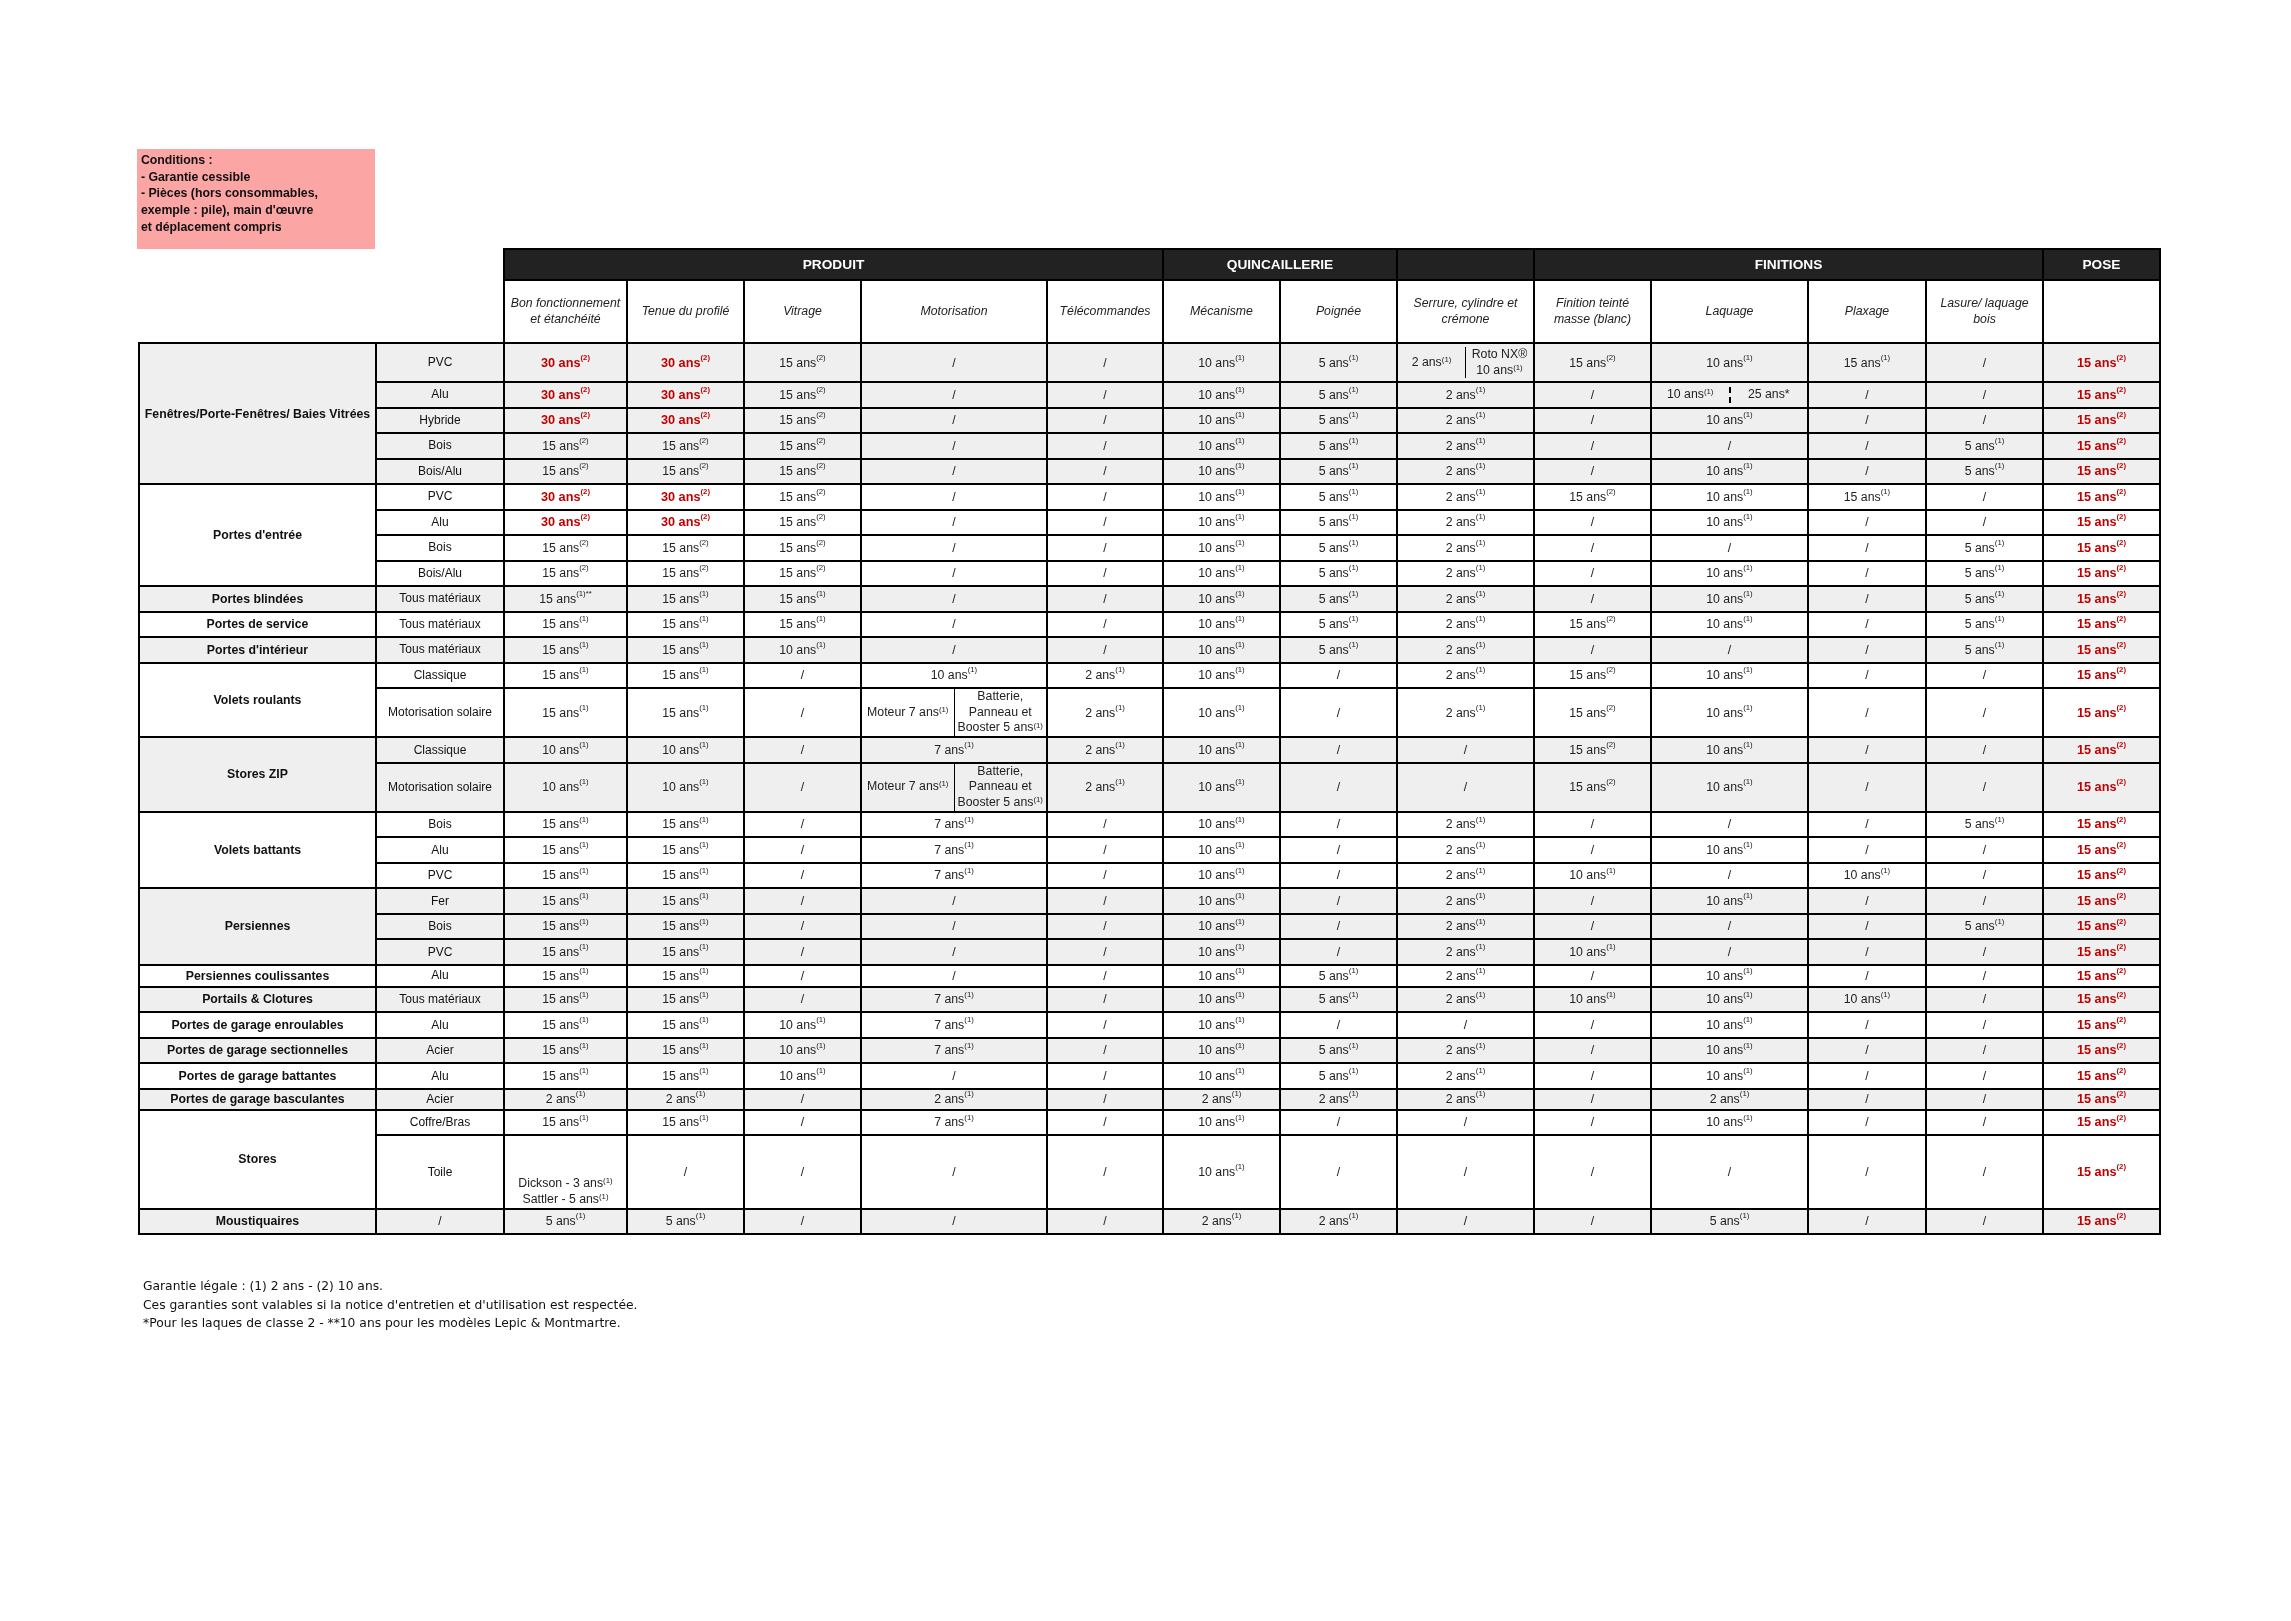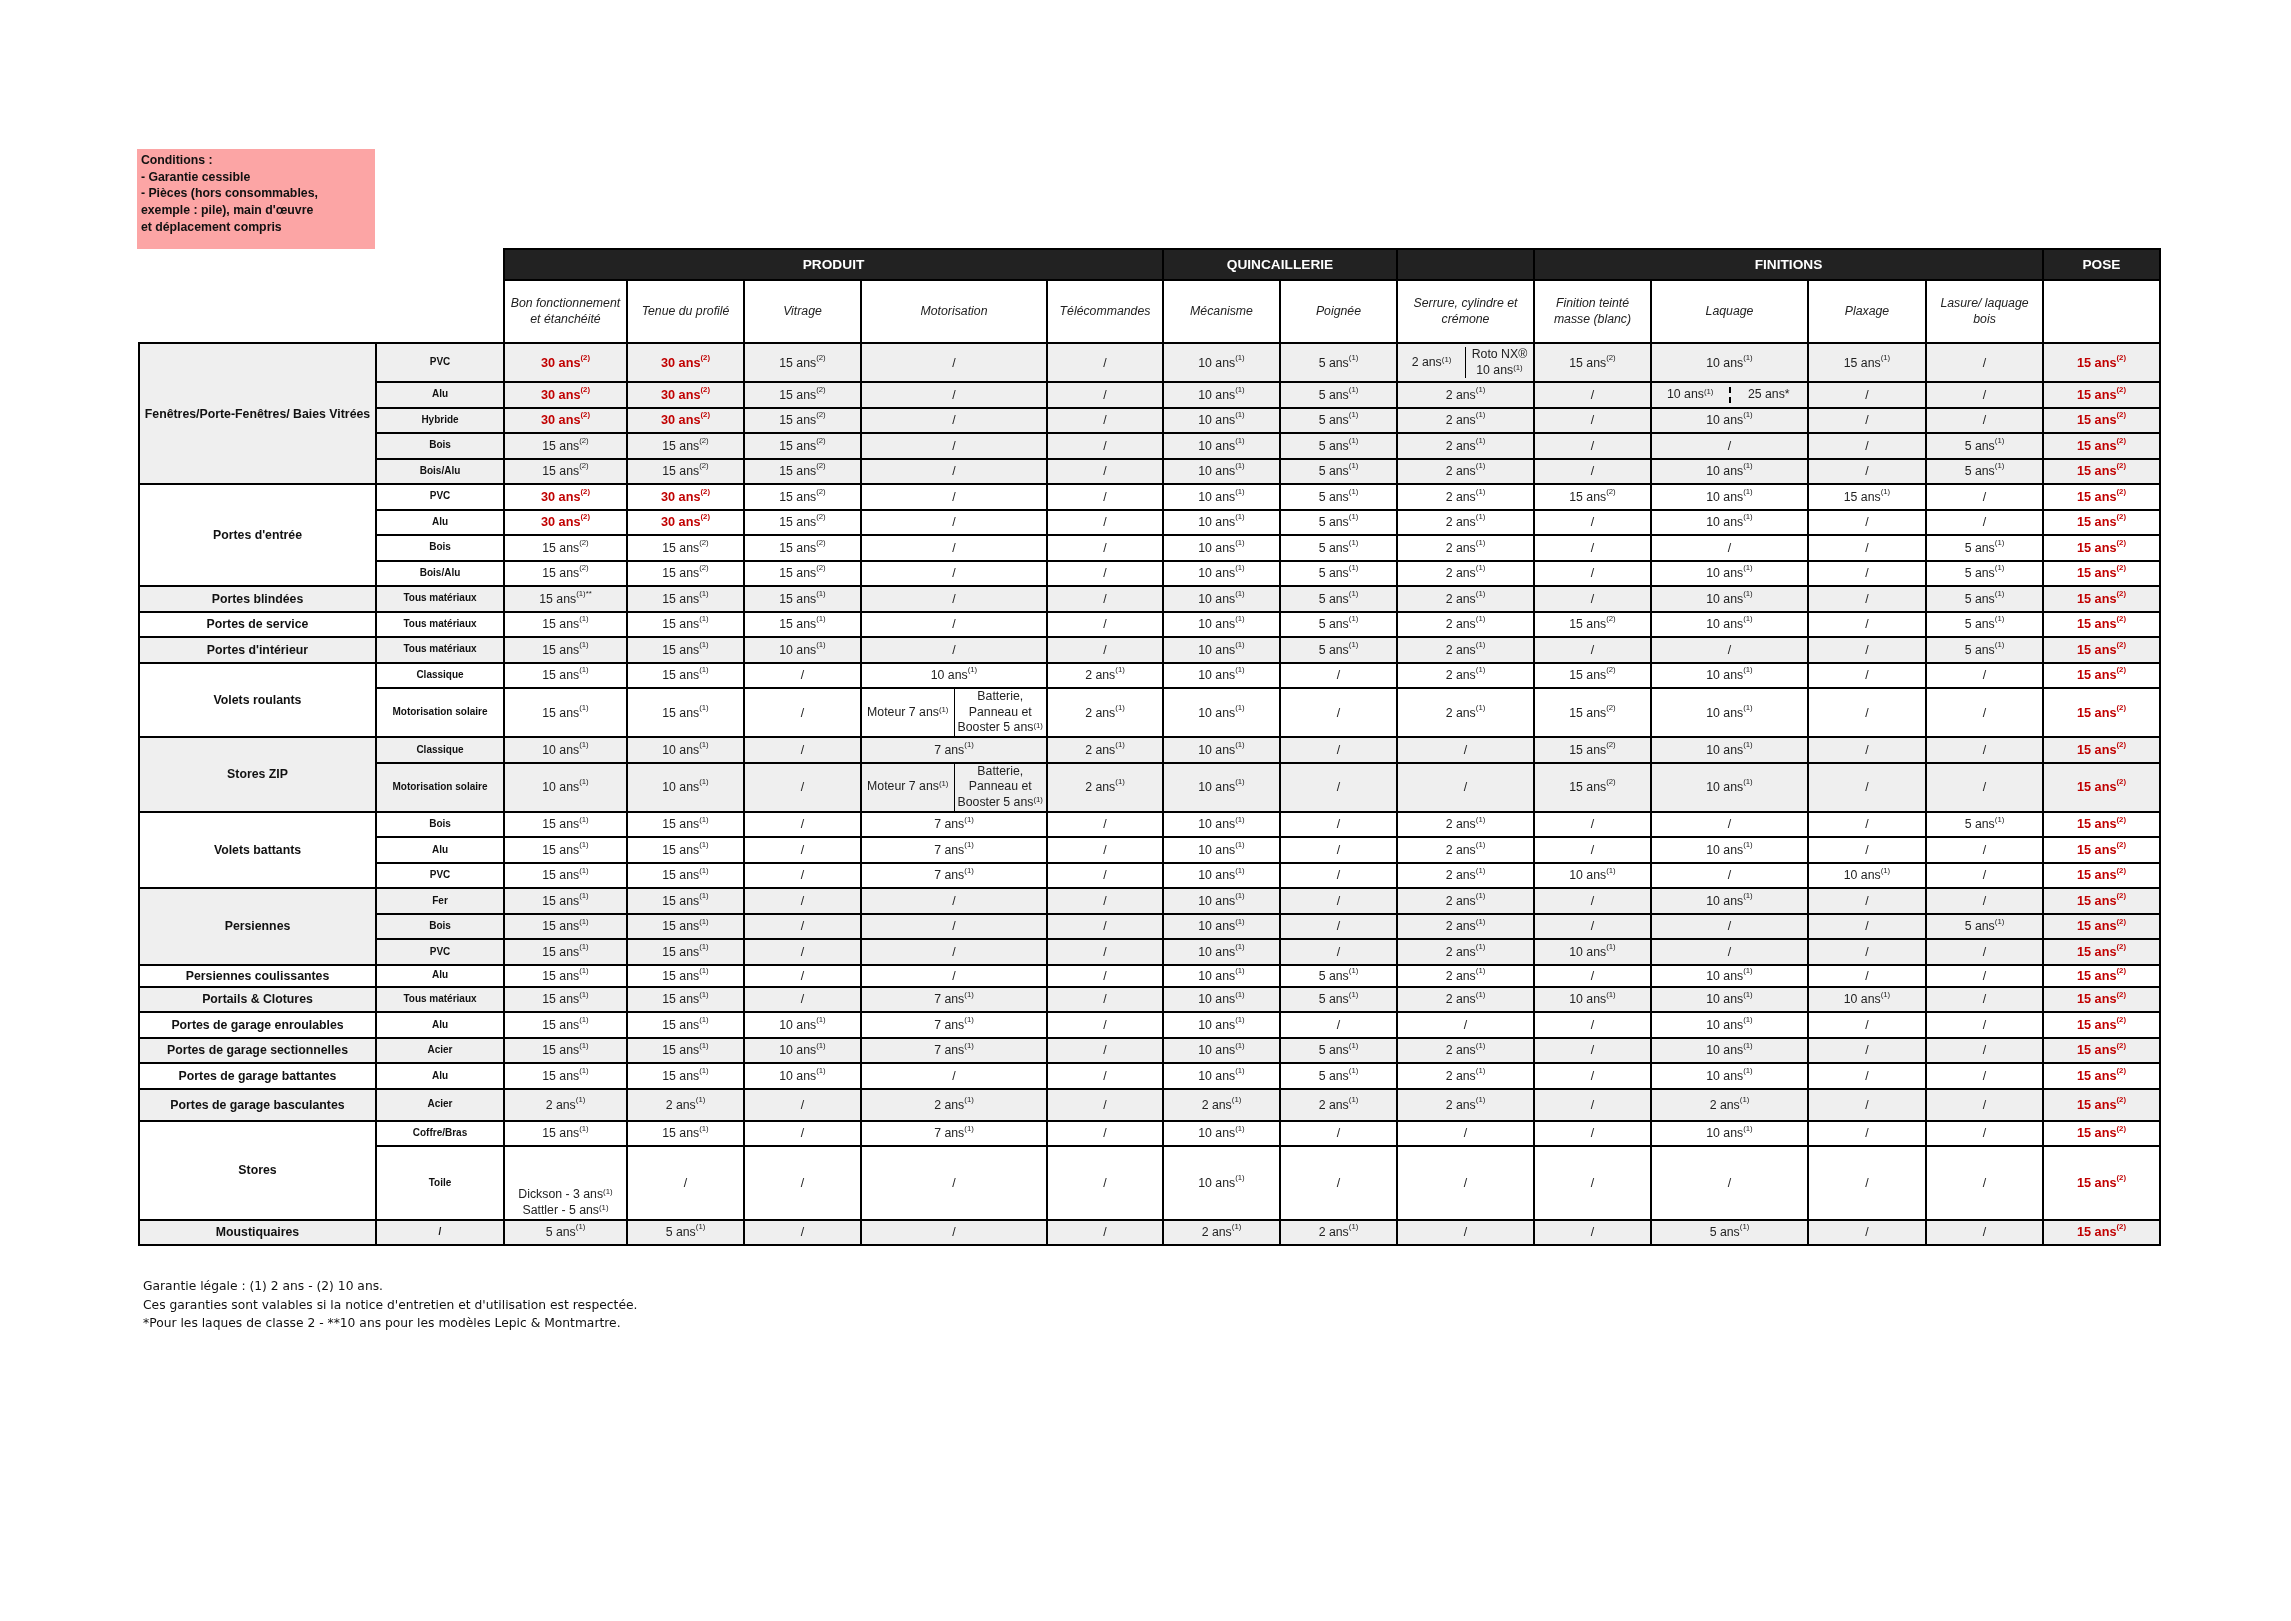--- a/index.html
+++ b/index.html
@@ -5,21 +5,21 @@
   html, body { margin:0; padding:0; background:#ffffff; }
   body { width:2292px; height:1621px; position:relative; font-family:"Liberation Sans", sans-serif; color:#111; }
   .conditions { position:absolute; left:137px; top:149px; width:238px; height:100px; background:#fca5a5; font-weight:bold; font-size:12.3px; line-height:16.7px; padding:2.9px 3.9px; box-sizing:border-box; }
   .conditions div { white-space:nowrap; }
   table.grid { position:absolute; left:138px; top:248px; border-collapse:collapse; table-layout:fixed; font-size:11.8px; }
   table.grid td, table.grid th { border:2px solid #000; text-align:center; vertical-align:middle; padding:0 2px; overflow:hidden; }
   .hdr-bar th { background:#222; color:#fff; font-weight:bold; font-size:13.7px; height:29px; }
   .hdr-cols th { background:#fff; font-style:italic; font-weight:normal; font-size:12.3px; color:#222; height:61px; line-height:15.7px; }
   td.blank-corner { border:none !important; background:transparent; }
   td.cat { text-align:left; font-weight:bold; font-size:12.3px; padding-left:2.9px; }
-  td.mat { text-align:left; font-weight:bold; font-size:10px; padding-left:2.9px; line-height:16.7px; }
+  td.mat { text-align:left; font-weight:normal; font-size:12px; padding-left:2.9px; line-height:16.7px; }
   tr.g td { background:#efefef; }
   tr.w td { background:#ffffff; }
   td.cat.g { background:#efefef !important; }
   td.cat.w { background:#ffffff !important; }
   td.v { font-size:12.3px; color:#222; }
   td.red { color:#c00000; font-weight:bold; font-size:12.7px; }
   sup { font-size:7.8px; vertical-align:top; position:relative; top:-2.9px; }
   .split { display:flex; height:100%; align-items:center; }
   .split > span { flex:1; text-align:center; line-height:15.7px; }
   .split > span + span { border-left:1px solid #000; }
@@ -541,21 +541,21 @@
         <td class="v"><span>/</span></td>
         <td class="v"><span>10 ans</span><sup>(1)</sup></td>
         <td class="v"><span>5 ans</span><sup>(1)</sup></td>
         <td class="v"><span>2 ans</span><sup>(1)</sup></td>
         <td class="v"><span>/</span></td>
         <td class="v"><span>10 ans</span><sup>(1)</sup></td>
         <td class="v"><span>/</span></td>
         <td class="v"><span>/</span></td>
         <td class="v red"><span>15 ans</span><sup>(2)</sup></td>
       </tr>
-      <tr class="g" style="height: 32px;">
+      <tr class="g" style="height: 21px;">
         <td class="cat g" rowspan="1">Portes de garage basculantes</td>
         <td class="mat">Acier</td>
         <td class="v"><span>2 ans</span><sup>(1)</sup></td>
         <td class="v"><span>2 ans</span><sup>(1)</sup></td>
         <td class="v"><span>/</span></td>
         <td class="v"><span>2 ans</span><sup>(1)</sup></td>
         <td class="v"><span>/</span></td>
         <td class="v"><span>2 ans</span><sup>(1)</sup></td>
         <td class="v"><span>2 ans</span><sup>(1)</sup></td>
         <td class="v"><span>2 ans</span><sup>(1)</sup></td>

